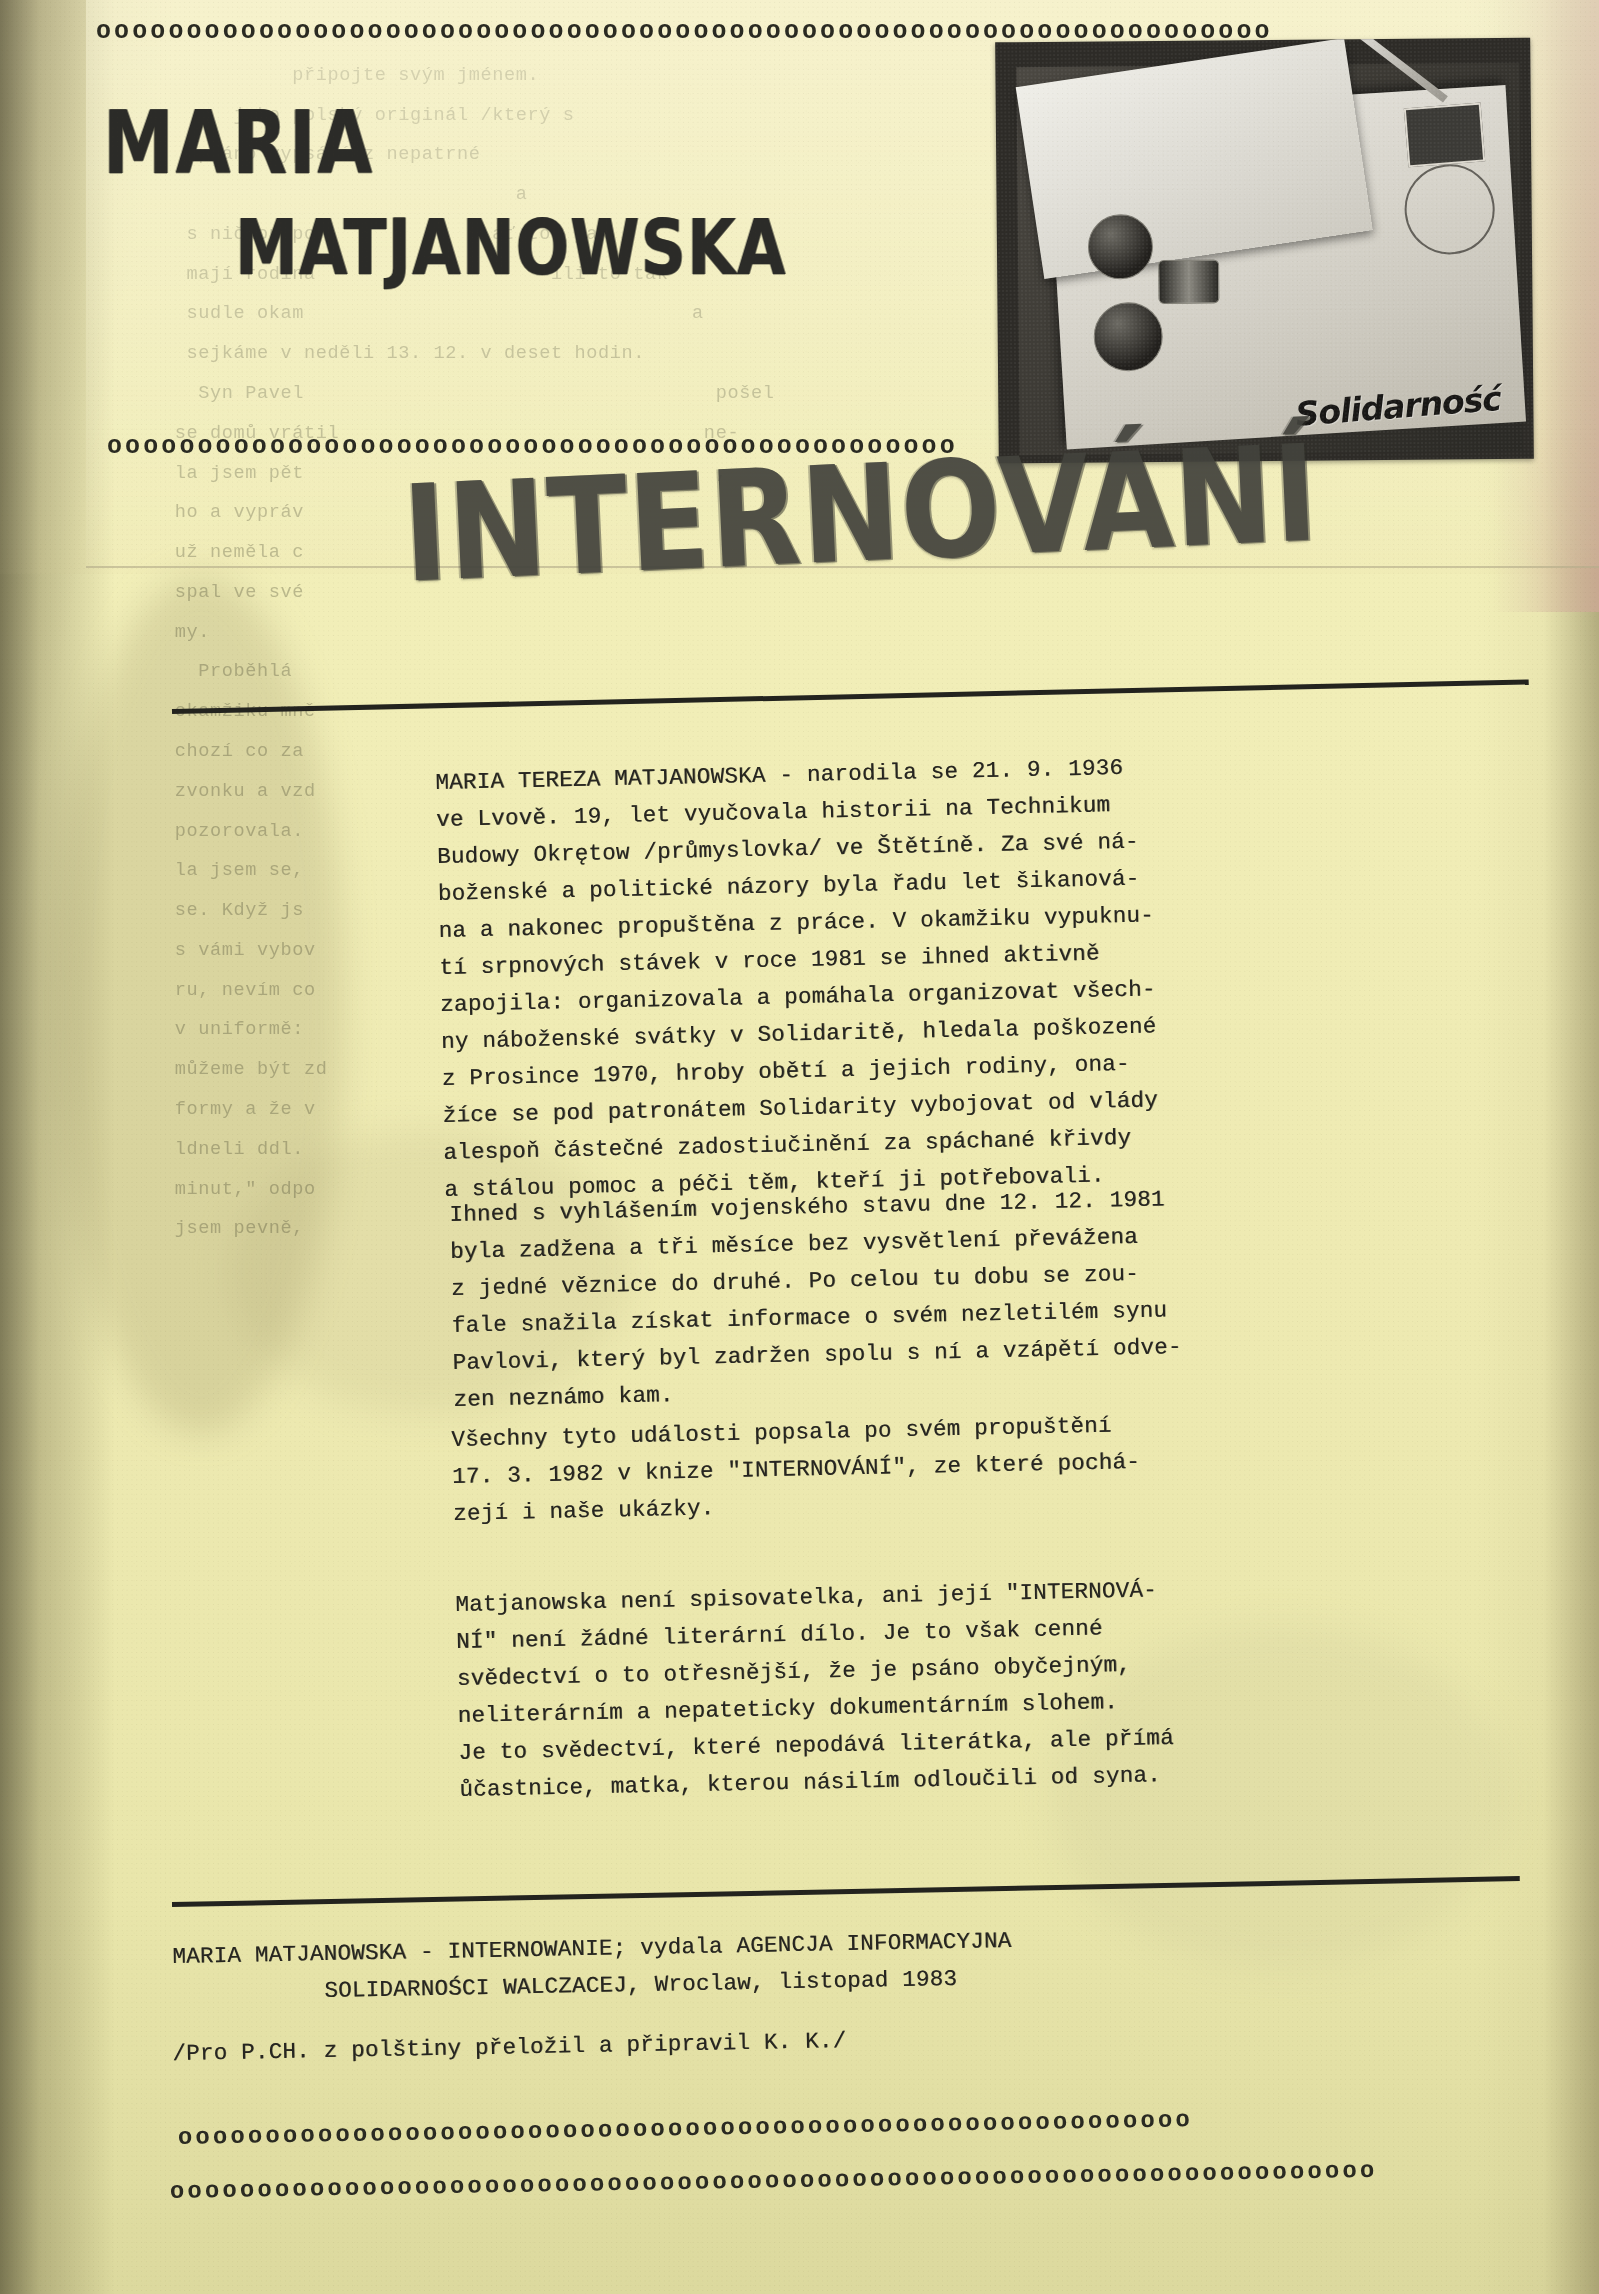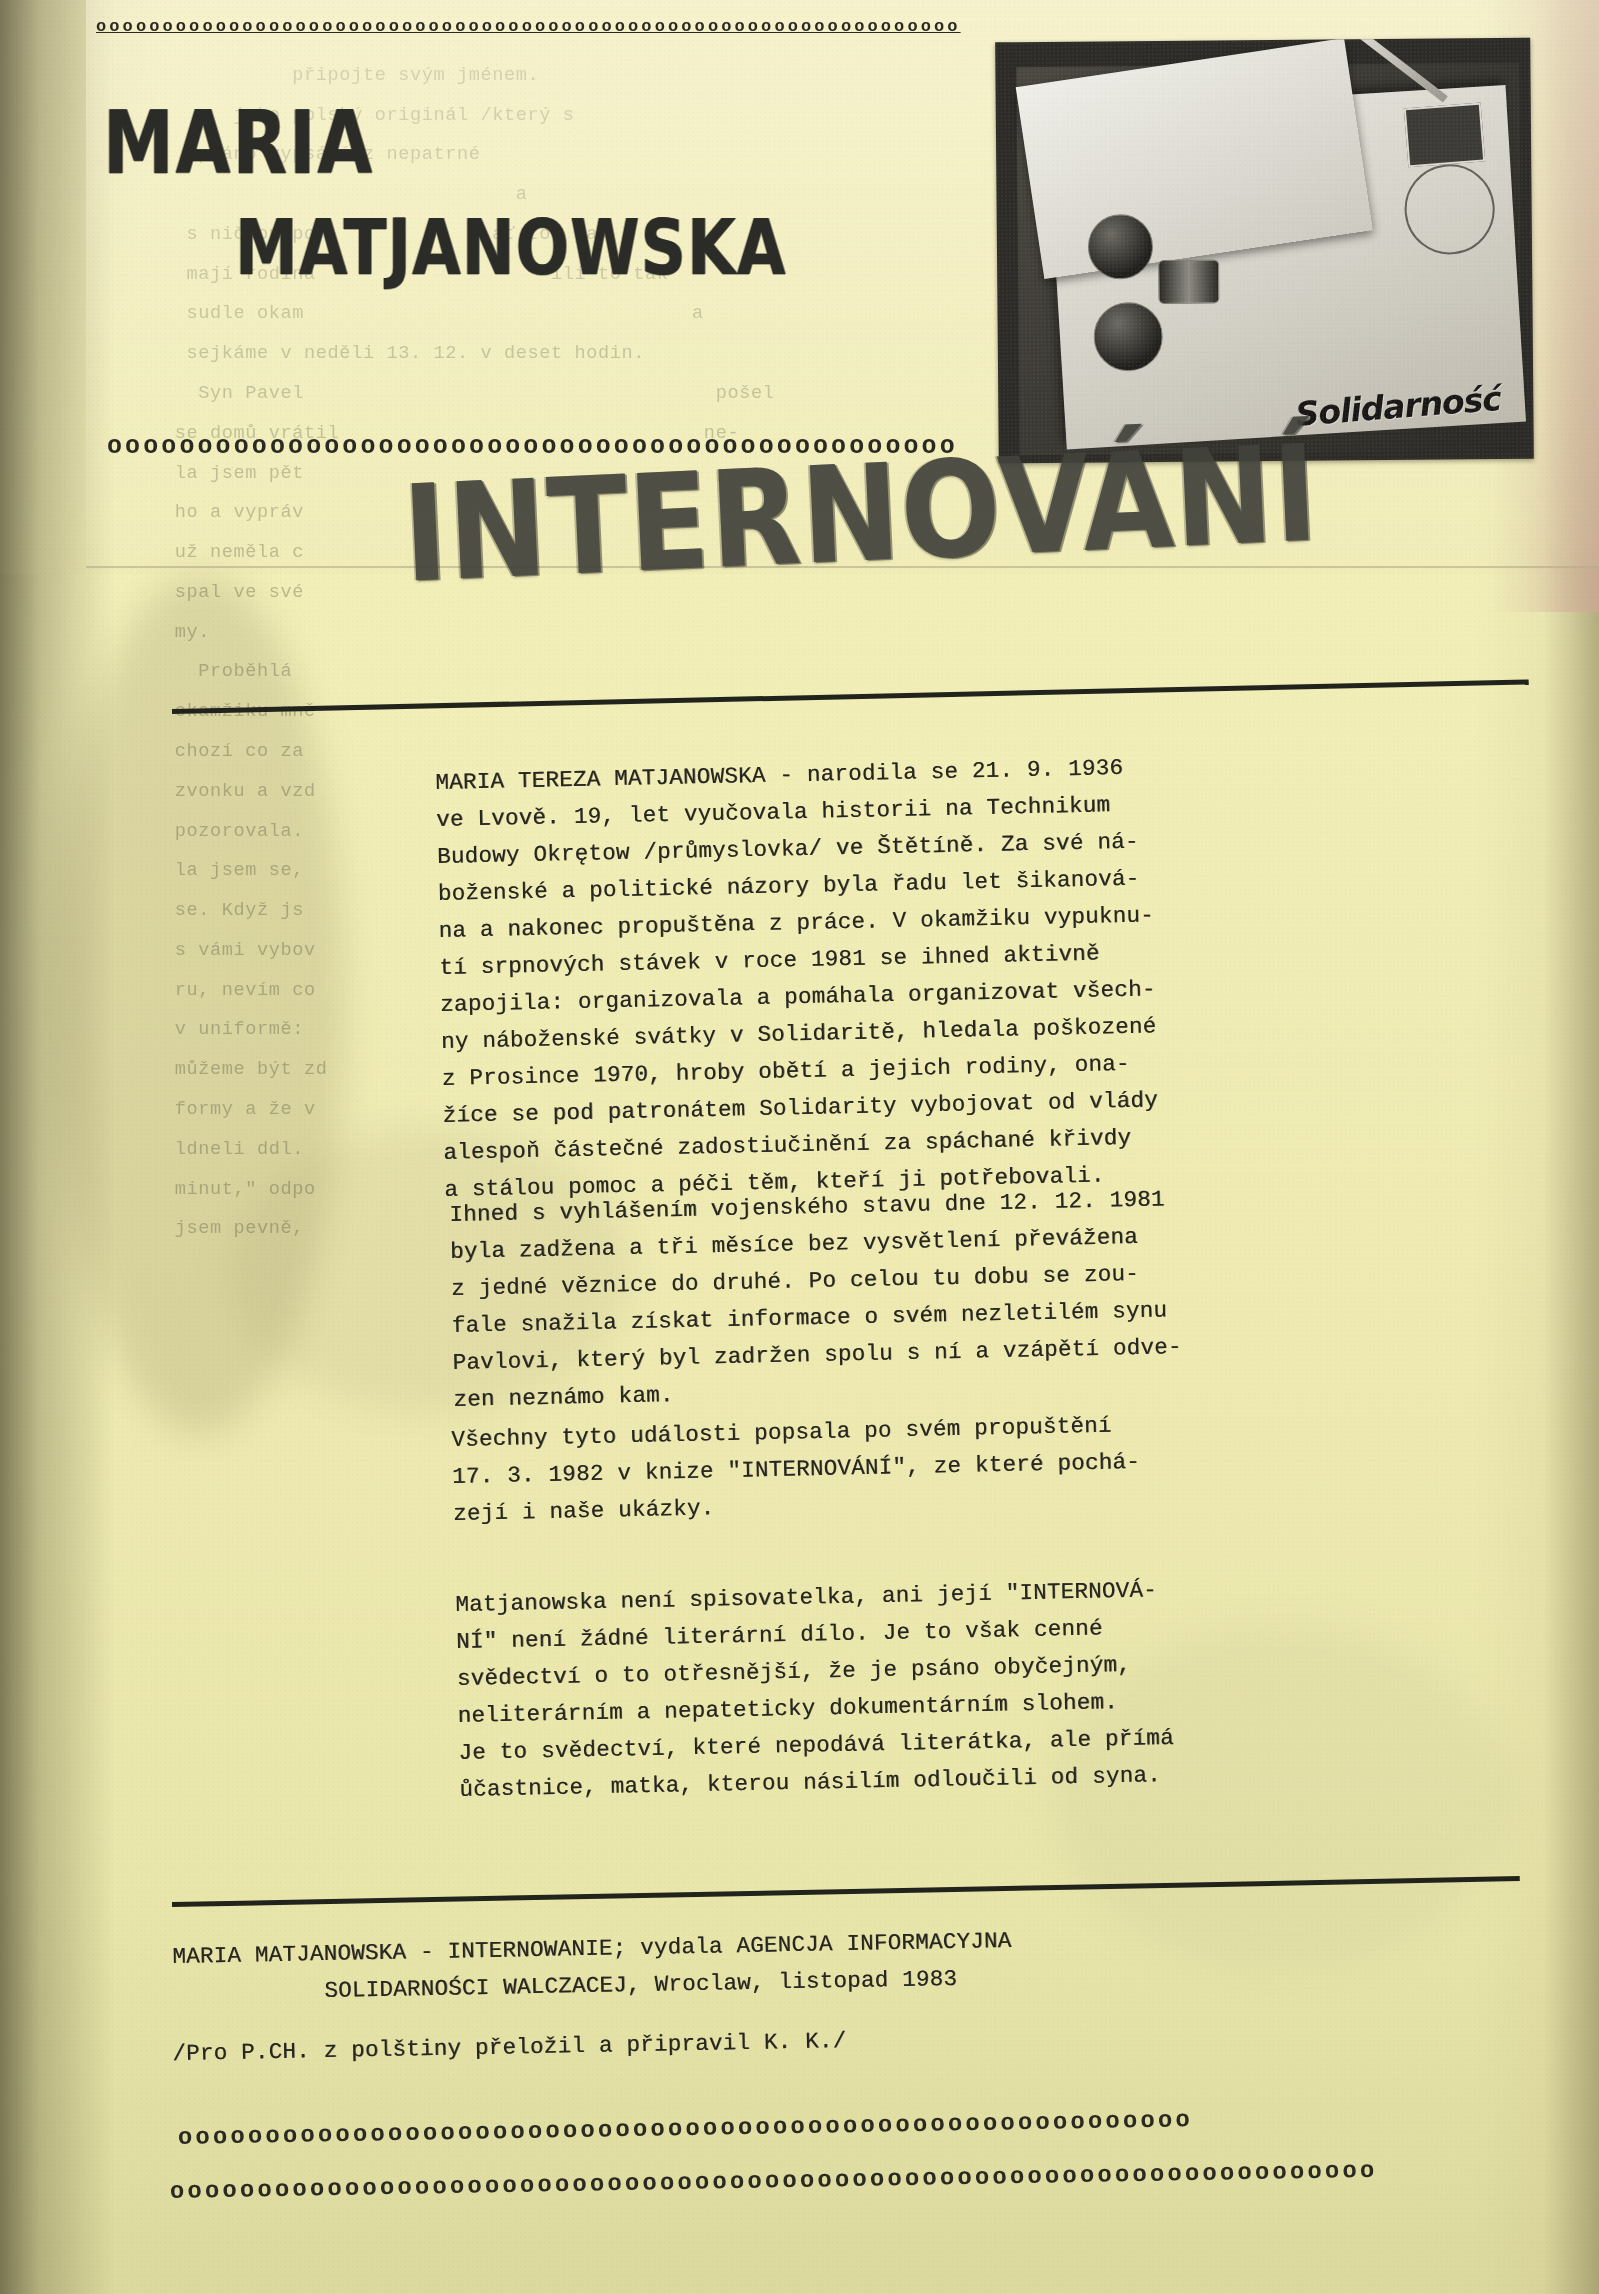--- a/index.html
+++ b/index.html
@@ -281,21 +281,21 @@
  formy a že v                                  
  ldneli ddl.                                   
  minut," odpo                                  
  jsem pevně,                                   </div>
 
   <div class="left-shadow"></div>
   <div class="right-edge"></div>
   <div class="right-pink"></div>
   <div class="top-fold"></div>
 
-  <div class="dots" style="left:96px; top:17px; font-size:17px;text-decoration:underline;">ooooooooooooooooooooooooooooooooooooooooooooooooooooooooooooooooo</div>
+  <div class="dots" style="left:96px; top:17px; font-size:25px;">ooooooooooooooooooooooooooooooooooooooooooooooooooooooooooooooooo</div>
   <div class="dots" style="left:107px; top:432px; font-size:25px;">ooooooooooooooooooooooooooooooooooooooooooooooo</div>
 
   <div class="masthead" id="mast-maria">MARIA</div>
   <div class="masthead" id="mast-surname">MATJANOWSKA</div>
 
   <div class="photo">
     <div class="env-back"></div>
     <div class="env-main"></div>
     <div class="env-top"></div>
     <div class="pen"></div>

